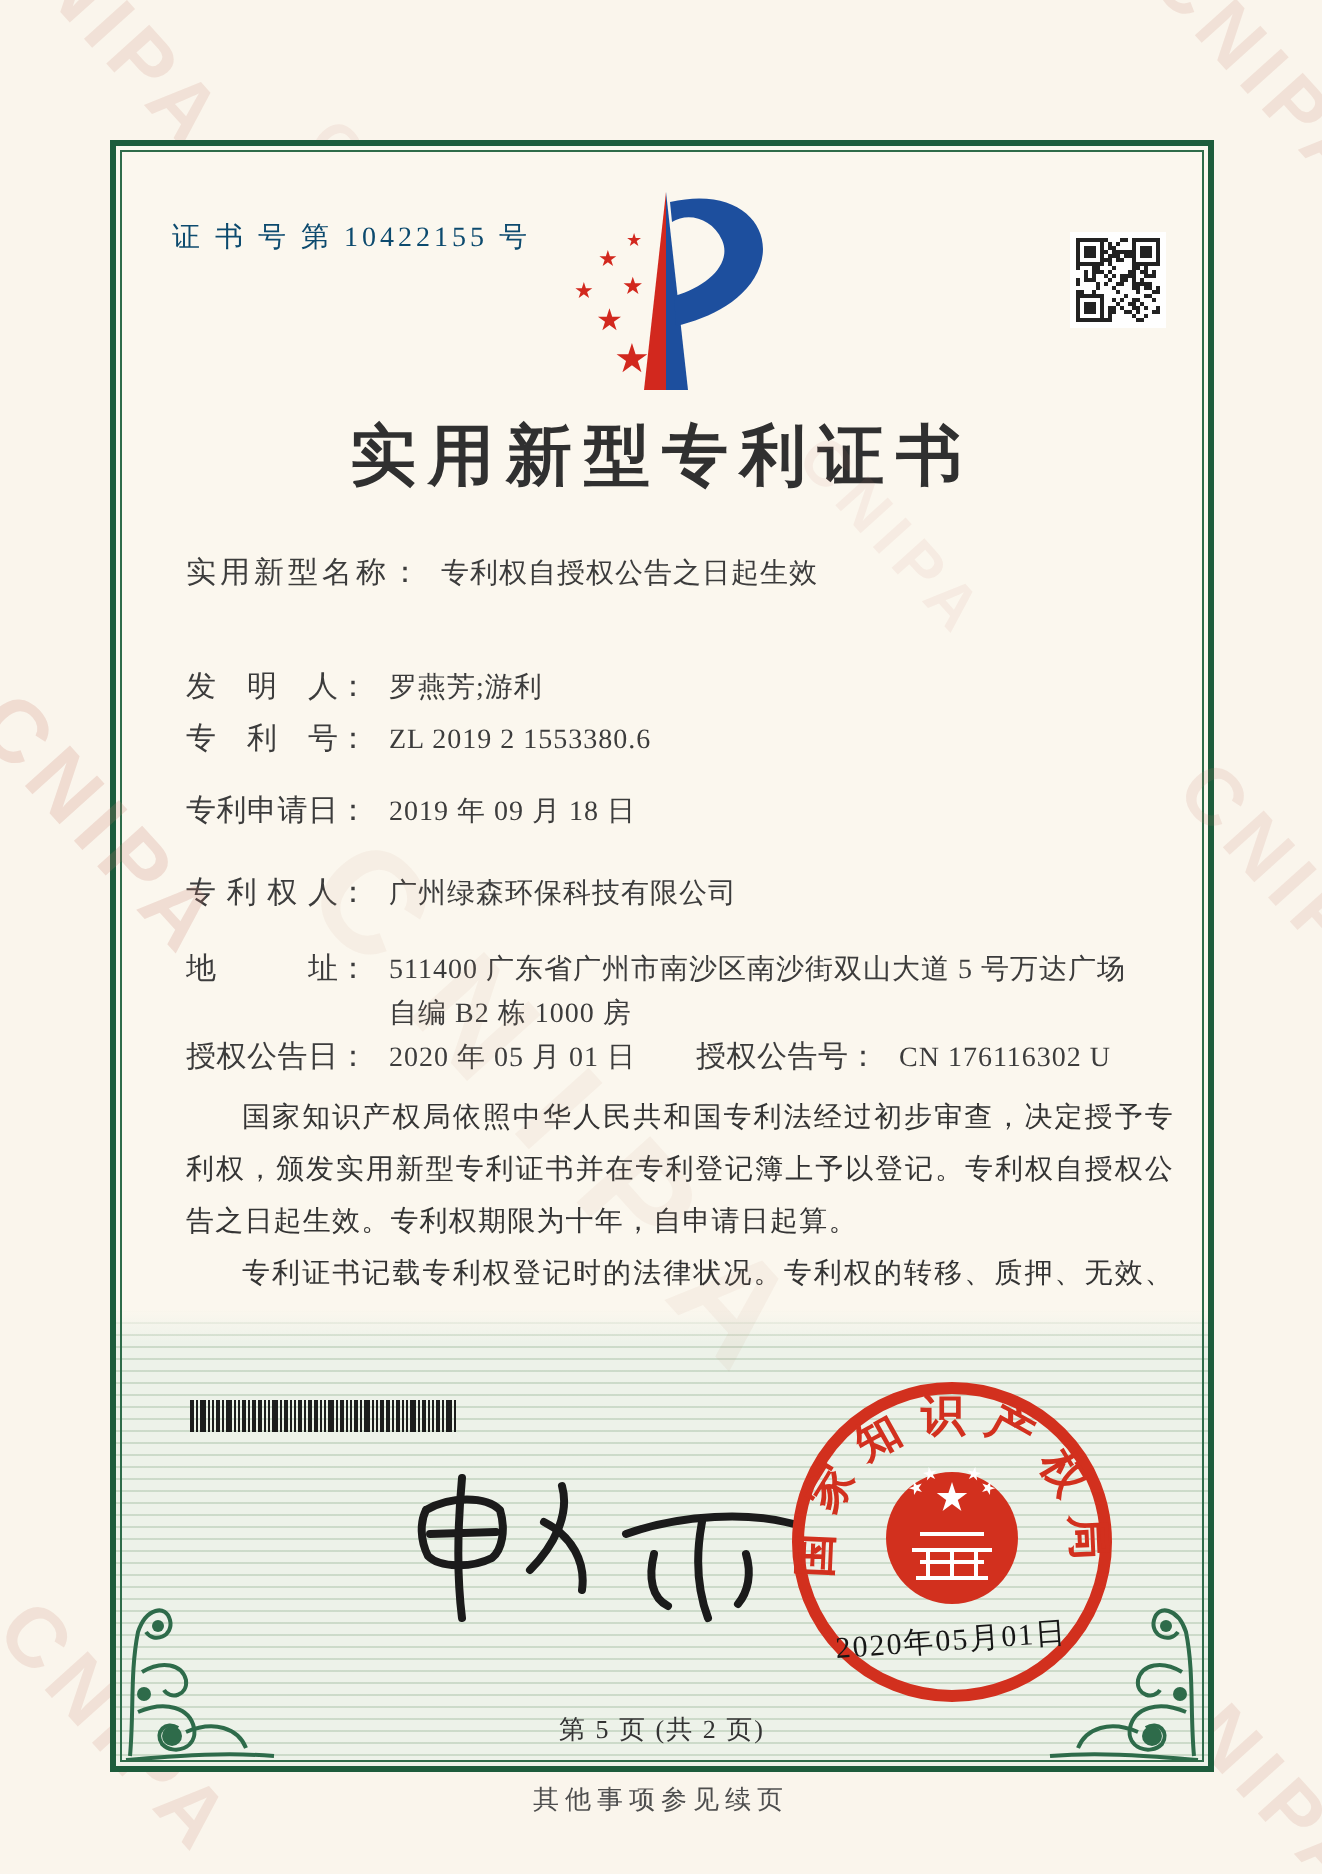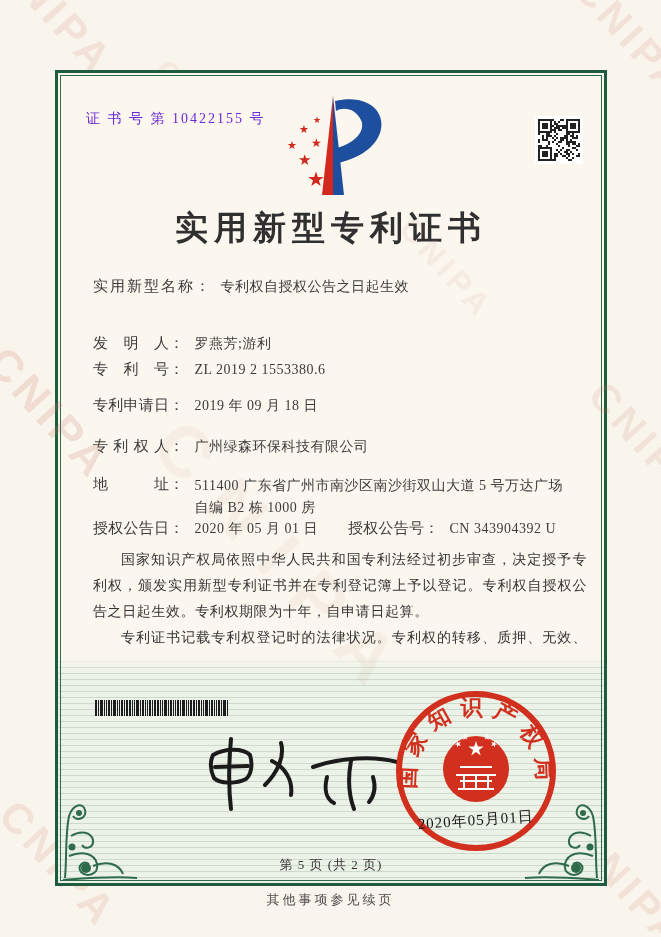--- a/index.html
+++ b/index.html
@@ -20,21 +20,21 @@
   }
   
   .frame{
     position:absolute;left:55px;top:70px;width:546px;height:810px;
     border:3px solid #1d5c3c;background:#fbf7ee;z-index:2;
   }
   .frame::after{
     content:"";position:absolute;inset:2px;border:1px solid #2f6c4a;
     pointer-events:none;z-index:40;
   }
-  .cert-no{position:absolute;left:28px;top:37px;font-size:14px;letter-spacing:2px;color:#6d28d9;white-space:nowrap;}
+  .cert-no{position:absolute;left:28px;top:37px;font-size:14px;letter-spacing:2px;color:#0c4a6e;white-space:nowrap;}
   .logo{position:absolute;left:50%;top:20px;transform:translateX(-50%);width:132px;height:106px;}
   .qr{position:absolute;right:21px;top:43px;width:48px;height:48px;background:#fff;}
   .qr i{position:absolute;background:#222;width:2px;height:2px;}
   .title{
     position:absolute;top:133px;left:0;width:100%;text-align:center;
     font-size:33px;font-weight:bold;letter-spacing:6px;color:#303030;white-space:nowrap;
   }
   
   .fields{position:absolute;left:35px;top:204px;width:500px;font-size:14px;color:#3c3c3c;}
   .f-row{position:absolute;left:0;white-space:nowrap;}
@@ -363,21 +363,21 @@
         <span>自编 B2 栋 1000 房</span>
       </span>
     </div>
     <div class="f-row" style="top:242px;width:500px;">
       <span>
         <span class="f-label">授权公告日</span><span class="f-colon">：</span>
         <span class="f-value">2020 年 05 月 01 日</span>
       </span>
       <span class="pair2">
         <span class="f-label">授权公告号</span><span class="f-colon">：</span>
-        <span class="f-value">CN 343904392 U</span>
+        <span class="f-value">CN 176116302 U</span>
       </span>
     </div>
   </div>
 
   <div class="paras">
     <p>国家知识产权局依照中华人民共和国专利法经过初步审查，决定授予专利权，颁发实用新型专利证书并在专利登记簿上予以登记。专利权自授权公告之日起生效。专利权期限为十年，自申请日起算。</p>
     <p>专利证书记载专利权登记时的法律状况。专利权的转移、质押、无效、终止、恢复和专利权人的姓名或名称、国籍、地址变更等事项记载在专利登记簿上。</p>
   </div>
 
   <div class="green-zone">

